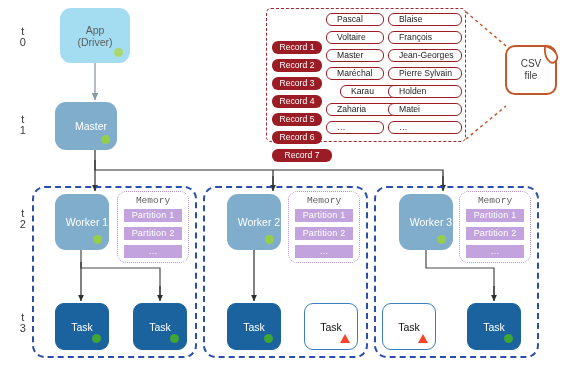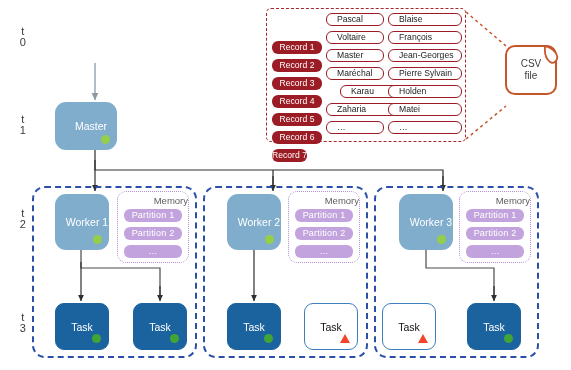--- a/index.html
+++ b/index.html
@@ -106,31 +106,32 @@
     box-sizing: border-box;
     border: 1.5px dotted #b58fd6;
     border-radius: 9px;
     background: transparent;
   }
   .memory-title {
     position: absolute;
     top: 3px;
     left: 0;
     right: 0;
-    text-align: right;
+    text-align: center;
     font-size: 9.5px;
     color: #5d5d5d;
+    font-family: Liberation Mono, monospace;
   }
   .partition {
     position: absolute;
     box-sizing: border-box;
     left: 6px;
     right: 6px;
     height: 13px;
-    border-radius: 6px;
+    border-radius: 0;
     background: #c3a3dd;
     color: #ffffff;
     font-size: 9px;
     line-height: 13px;
     text-align: center;
     letter-spacing: .2px;
   }
 
   
   .records-box {
@@ -259,20 +260,27 @@
   </div>
   <div class="tlabel" style="left:12px; top:208px;">
     <span class="t-letter">t</span>
     <span class="t-num">2</span>
   </div>
   <div class="tlabel" style="left:12px; top:312px;">
     <span class="t-letter">t</span>
     <span class="t-num">3</span>
   </div>
 
+  <div class="node app-node" style="left:60px; top:8px; width:70px; height:55px;">
+    <div style="position:relative; z-index:1;">
+      <div>App</div>
+      <div>(Driver)</div>
+    </div>
+    <span class="dot"></span>
+  </div>
 
   <div class="node master-node" style="left:55px; top:102px; width:62px; height:48px;">
     <span>Master</span>
     <span class="dot"></span>
   </div>
 
   <div class="records-box" style="left:266px; top:8px; width:200px; height:134px;"></div>
 
   <div class="rec-label" style="left:272px; top:13px; width:50px;">Record 1</div>
   <div class="rec-cell" style="left:326px; top:13px; width:58px;">Pascal</div>
@@ -291,21 +299,21 @@
   <div class="rec-cell" style="left:388px; top:67px; width:74px;border-radius:6px;">Pierre Sylvain</div>
 
   <div class="rec-label" style="left:272px; top:85px; width:50px;">Record 5</div>
   <div class="rec-cell" style="left:340px; top:85px; width:58px;">Karau</div>
   <div class="rec-cell" style="left:388px; top:85px; width:74px;">Holden</div>
 
   <div class="rec-label" style="left:272px; top:103px; width:50px;">Record 6</div>
   <div class="rec-cell" style="left:326px; top:103px; width:80px;">Zaharia</div>
   <div class="rec-cell" style="left:388px; top:103px; width:74px;">Matei</div>
 
-  <div class="rec-label" style="left:272px; top:121px; width:35px;text-align:center;">Record 7</div>
+  <div class="rec-label" style="left:272px; top:121px; width:60px;text-align:center;">Record 7</div>
   <div class="rec-cell" style="left:326px; top:121px; width:58px;">…</div>
   <div class="rec-cell" style="left:388px; top:121px; width:74px;">…</div>
 
   <div class="csv-icon" style="left:505px; top:45px; width:52px; height:50px;">
     <span>CSV</span>
     <span>file</span>
   </div>
   <svg class="overlay" viewBox="0 0 571 370">
     <path d="M545,46 q6,1 10,6 q4,5 1,9 q-4,4 -8,-1 q-4,-5 -3,-14 z" fill="#ffffff" stroke="#c4562a" stroke-width="1.8" stroke-linejoin="round"></path>
   </svg>

